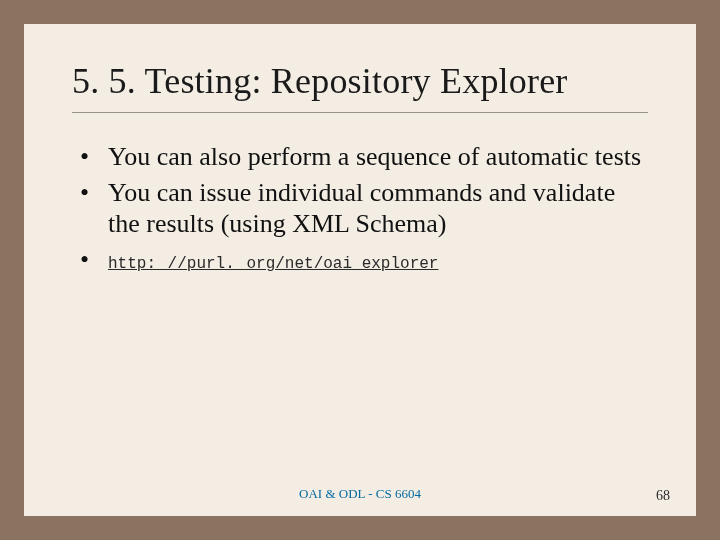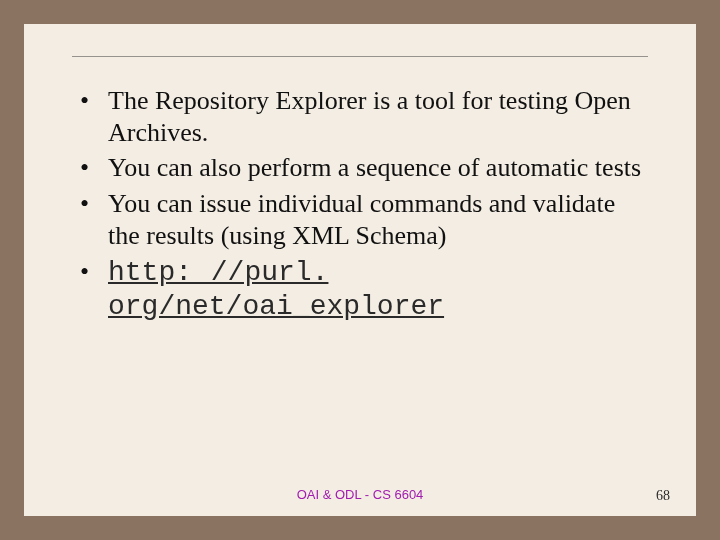--- a/index.html
+++ b/index.html
@@ -47,52 +47,52 @@
     content: "•";
     position: absolute;
     left: 8px;
     top: 0;
     font-size: 26px;
     line-height: 1.22;
     color: #111;
   }
   .mono {
     font-family: "Courier New", Courier, monospace;
-    font-size: 28px;
+    font-size: 16px;
     color: #2a2a2a;
     text-decoration: underline;
     word-spacing: 2px;
   }
   .footer {
     position: absolute;
     bottom: 14px;
     left: 0;
     width: 100%;
     text-align: center;
     font-size: 13px;
-    color: #a21caf;
-    font-family: Liberation Sans, sans-serif;
+    color: #0369a1;
+    font-family: Liberation Serif, serif;
   }
   .pagenum {
     position: absolute;
     bottom: 12px;
     right: 26px;
     font-size: 14px;
     color: #2a2a2a;
     font-family: "Times New Roman", Times, serif;
     text-align: right;
   }
 </style>
 </head>
 <body>
 
 <div class="slide">
+  <h1 class="title">5. 5. Testing: Repository Explorer</h1>
   <div class="rule"></div>
   <ul class="bullets">
-    <li>The Repository Explorer is a tool for testing Open Archives.</li>
     <li>You can also perform a sequence of automatic tests</li>
     <li>You can issue individual commands and validate the results (using XML Schema)</li>
     <li>
       <span class="mono">http: //purl. org/net/oai_explorer</span>
     </li>
   </ul>
   <div class="footer">OAI &amp; ODL - CS 6604</div>
   <div class="pagenum">68</div>
 </div>
 

